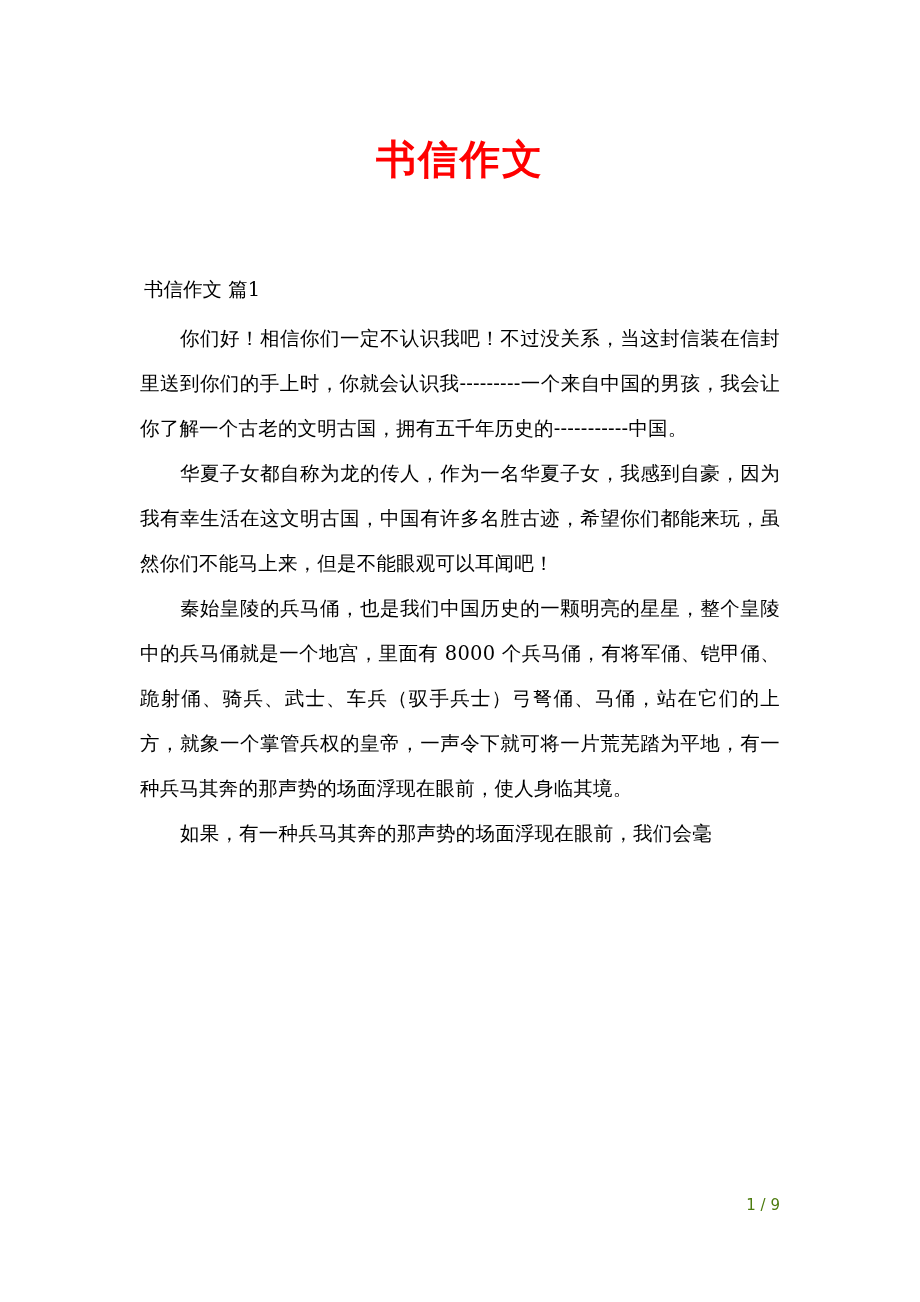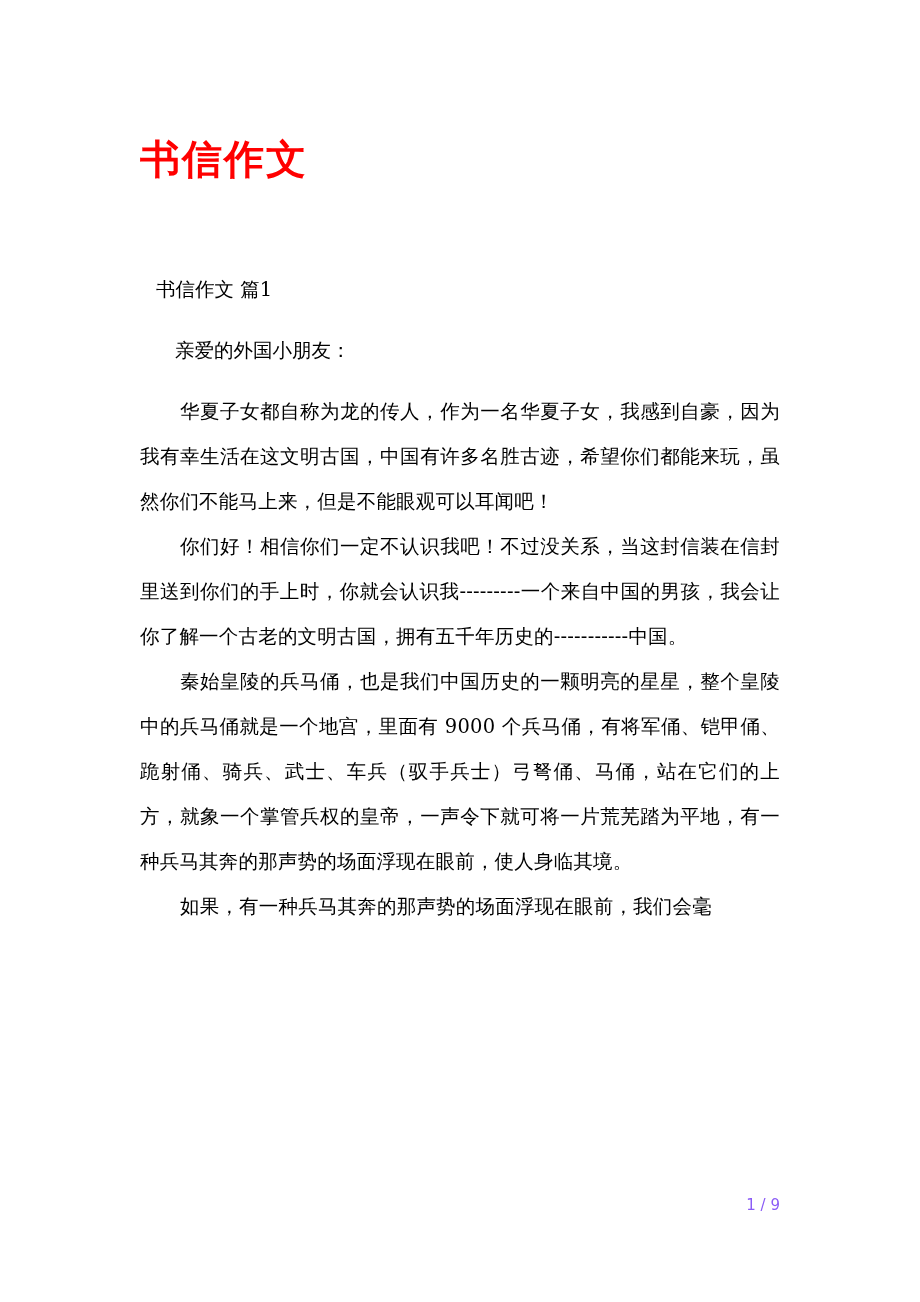--- a/index.html
+++ b/index.html
@@ -21,73 +21,73 @@
     height: 1302px;
     box-sizing: border-box;
     padding: 0 140px;
   }
   .doc-title {
     margin: 0;
     padding-top: 132px;
     font-size: 40px;
     font-weight: bold;
     color: #ff0000;
+    text-align: center;
     letter-spacing: 2px;
     font-family: "DejaVu Sans", "Liberation Sans", sans-serif;
   }
   .body-block {
     margin-top: 80px;
   }
   p.para {
     margin: 0 0 0 0;
     font-size: 19.5px;
     line-height: 45px;
     text-align: justify;
     text-justify: inter-ideograph;
     letter-spacing: 0.2px;
   }
   p.heading-line {
-    margin: 16px;
+    margin: 4px;
     font-size: 19.5px;
     line-height: 45px;
   }
   .indent-1 {
     text-indent: 19px;
   }
   .indent-2 {
     text-indent: 40px;
   }
   .page-number {
     position: absolute;
     right: 140px;
     bottom: 88px;
     font-size: 15px;
     font-family: "DejaVu Sans", "Liberation Sans", sans-serif;
-    color: #8b5cf6;
+    color: #4d7c0f;
   }
 </style>
 </head>
 <body>
 
 <div class="page">
 
   <h1 class="doc-title">书信作文</h1>
 
   <div class="body-block">
 
     <p class="heading-line">书信作文   篇1</p>
 
-    <p class="heading-line indent-1">亲爱的外国小朋友：</p>
+
+    <p class="para indent-2">你们好！相信你们一定不认识我吧！不过没关系，当这封信装在信封里送到你们的手上时，你就会认识我---------一个来自中国的男孩，我会让你了解一个古老的文明古国，拥有五千年历史的-----------中国。</p>
 
     <p class="para indent-2">华夏子女都自称为龙的传人，作为一名华夏子女，我感到自豪，因为我有幸生活在这文明古国，中国有许多名胜古迹，希望你们都能来玩，虽然你们不能马上来，但是不能眼观可以耳闻吧！</p>
 
-    <p class="para indent-2">你们好！相信你们一定不认识我吧！不过没关系，当这封信装在信封里送到你们的手上时，你就会认识我---------一个来自中国的男孩，我会让你了解一个古老的文明古国，拥有五千年历史的-----------中国。</p>
 
-
-    <p class="para indent-2">秦始皇陵的兵马俑，也是我们中国历史的一颗明亮的星星，整个皇陵中的兵马俑就是一个地宫，里面有 9000 个兵马俑，有将军俑、铠甲俑、跪射俑、骑兵、武士、车兵（驭手兵士）弓弩俑、马俑，站在它们的上方，就象一个掌管兵权的皇帝，一声令下就可将一片荒芜踏为平地，有一种兵马其奔的那声势的场面浮现在眼前，使人身临其境。</p>
+    <p class="para indent-2">秦始皇陵的兵马俑，也是我们中国历史的一颗明亮的星星，整个皇陵中的兵马俑就是一个地宫，里面有 8000 个兵马俑，有将军俑、铠甲俑、跪射俑、骑兵、武士、车兵（驭手兵士）弓弩俑、马俑，站在它们的上方，就象一个掌管兵权的皇帝，一声令下就可将一片荒芜踏为平地，有一种兵马其奔的那声势的场面浮现在眼前，使人身临其境。</p>
 
     <p class="para indent-2">如果，有一种兵马其奔的那声势的场面浮现在眼前，我们会毫</p>
 
   </div>
 
   <div class="page-number">1 / 9</div>
 
 </div>
 
 </body></html>

